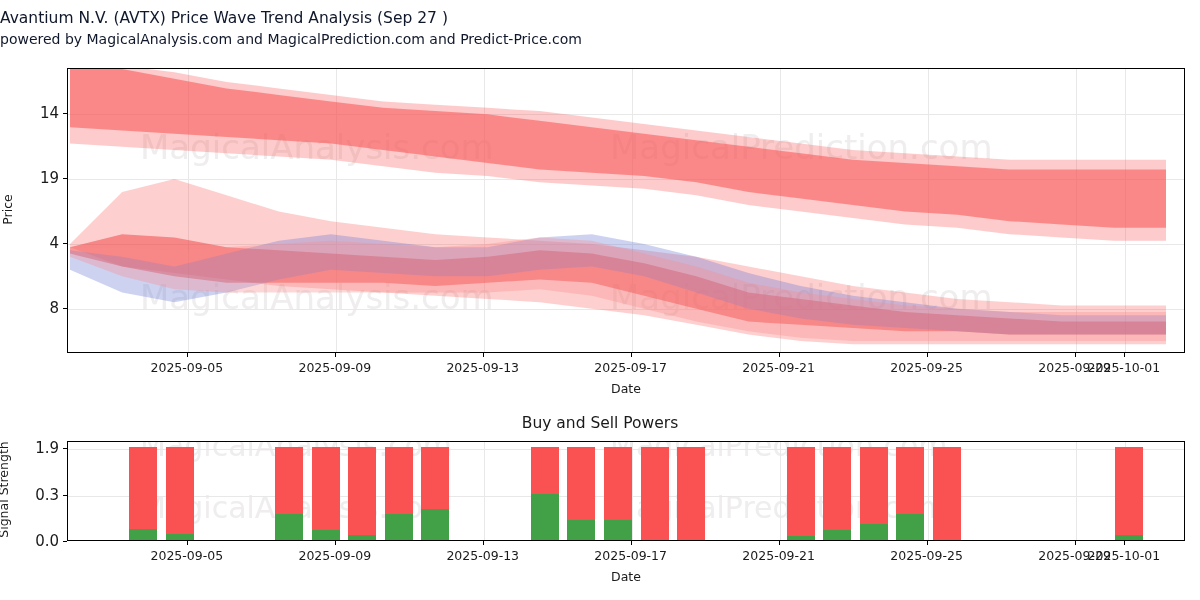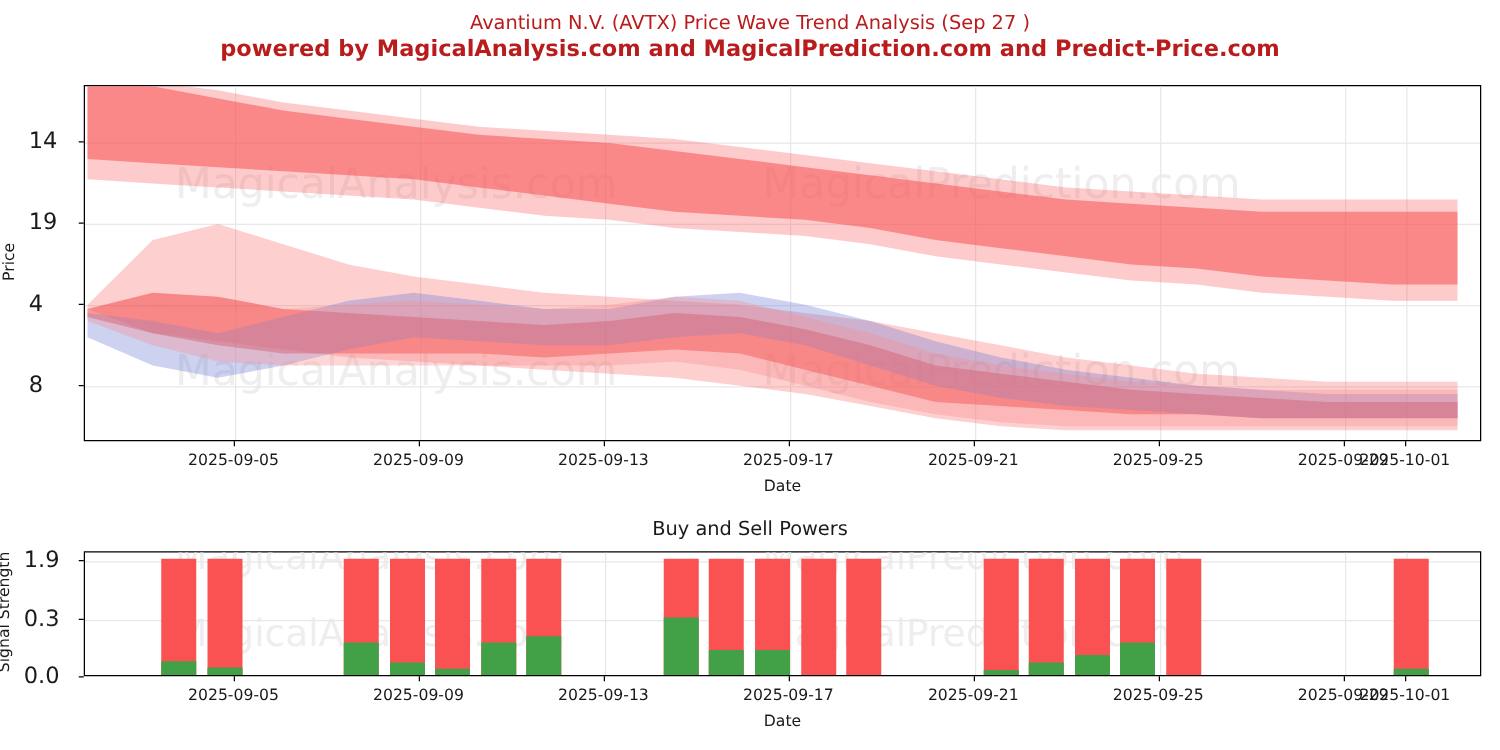--- a/index.html
+++ b/index.html
@@ -7,24 +7,24 @@
     width: 1200px; height: 600px;
     background: #ffffff;
     font-family: "DejaVu Sans", "Liberation Sans", sans-serif;
     overflow: hidden;
   }
   #root { position: relative; width: 1200px; height: 600px; background:#fff; }
 
   
   .title-block {
     position: absolute; left: 0; top: 8px; width: 1200px;
-    text-align: center; color: #b91c1c;
+    color: #0f172a;
   }
   .title-main { font-size: 15.5px; line-height: 21px; }
-  .title-sub  { font-size: 18px; line-height: 21px; font-weight: bold; }
+  .title-sub  { font-size: 14px; line-height: 21px; font-weight: normal; }
 
   .subtitle-powers {
     position: absolute; left: 0; top: 414px; width: 1200px;
     text-align: center; font-size: 15.5px; color: #1a1a1a;
   }
 
   
   .panel { position: absolute; box-sizing: border-box; }
   .plotframe {
     position: absolute; box-sizing: border-box;
@@ -38,22 +38,22 @@
     position: absolute; top: 0; bottom: 0; width: 1px;
     background: #e8e8e8;
   }
   .tick-mark-y {
     position: absolute; width: 4px; height: 1px; background: #000;
   }
   .tick-mark-x {
     position: absolute; height: 4px; width: 1px; background: #000;
   }
   .ticklabel-y {
-    position: absolute; font-size: 18px; color: #1a1a1a;
-    text-align: left; transform: translateY(-50%);
+    position: absolute; font-size: 15px; color: #1a1a1a;
+    text-align: right; transform: translateY(-50%);
   }
   .ticklabel-x {
     position: absolute; font-size: 12.5px; color: #1a1a1a;
     text-align: center; transform: translateX(-50%);
   }
   .axis-label-x {
     position: absolute; font-size: 12.5px; color: #1a1a1a; text-align: center;
   }
   .axis-label-y {
     position: absolute; font-size: 12.5px; color: #1a1a1a;

